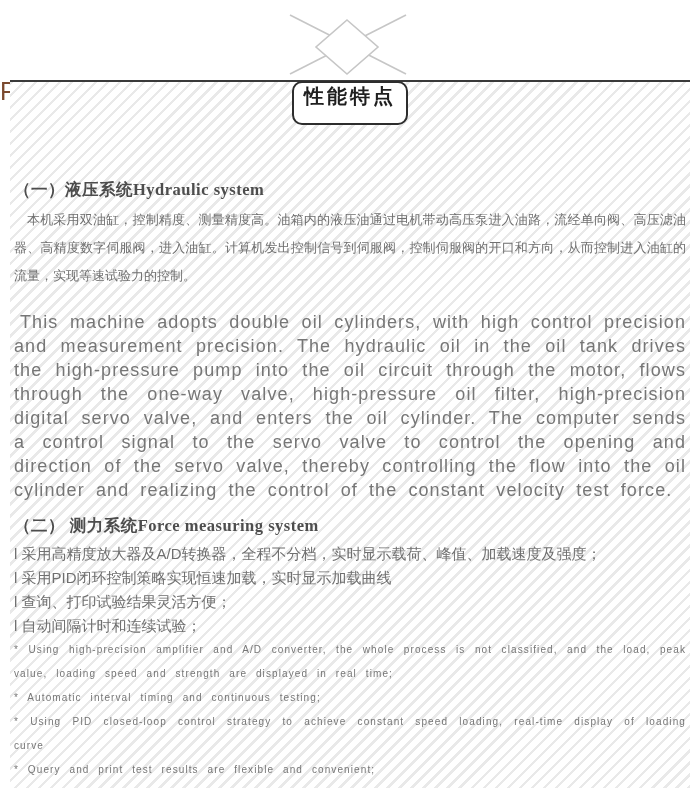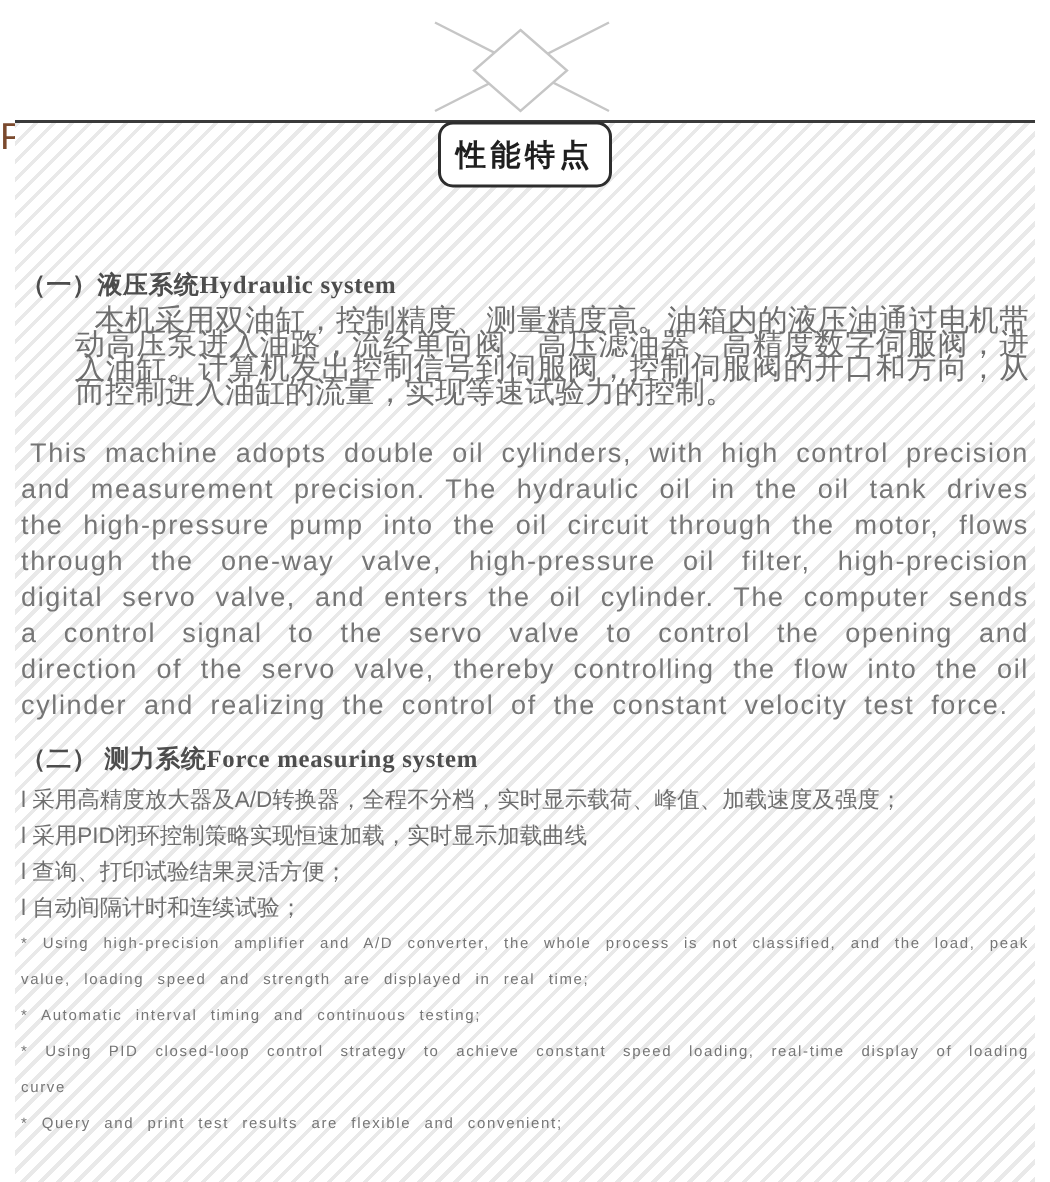--- a/index.html
+++ b/index.html
@@ -15,34 +15,34 @@
     font-size:25px;font-weight:400;color:#7b4a2e;letter-spacing:1px;margin-top:47px;
   }
   .divider{position:absolute;top:80px;left:10px;width:680px;height:2px;background:#3a3a3a;}
   .content{
     position:absolute;top:82px;left:10px;width:680px;height:706px;
     background:repeating-linear-gradient(135deg,#e9e9e9 0,#e9e9e9 2.6px,#ffffff 2.6px,#ffffff 8.5px);
   }
   .title-box{
     position:absolute;left:50%;transform:translateX(-50%);
     background:#ffffff;border:2px solid #2d2d2d;border-radius:10px;
-    display:flex;align-items:center;justify-content:center;
+    display:flex;justify-content:center;
     font-weight:700;color:#1f1f1f;box-sizing:border-box;
   }
   .title-box.cn{top:-1px;width:116px;height:44px;font-size:20px;letter-spacing:3px;z-index:2;}
   .title-box.en{top:45px;width:186px;height:40px;font-size:21px;letter-spacing:1.5px;z-index:1;}
   .text-flow{position:relative;margin:0;padding:96px 4px 0 4px;}
   h2.sec-heading{
     font-size:16.5px;line-height:24px;font-weight:700;color:#4d4d4d;
     letter-spacing:0.5px;margin:0 0 4px 0;font-family:Liberation Serif, serif;
   }
   p{margin:0;}
   .p-cn{
-    font-size:20px;line-height:16px;color:#6f6f6f;
-    text-align:justify;text-indent:13px;margin-left:36px;
+    font-size:13px;line-height:28px;color:#6f6f6f;
+    text-align:justify;text-indent:13px;
   }
   .p-en{
     font-size:18px;line-height:24px;color:#767676;
     text-align:justify;letter-spacing:1.1px;word-spacing:5px;
     text-indent:6px;margin-top:20px;
   }
   .sec2{margin-top:12px;}
   .item-cn{font-size:15px;line-height:24px;color:#6f6f6f;}
   .item-en{
     font-size:10px;line-height:24px;color:#767676;

